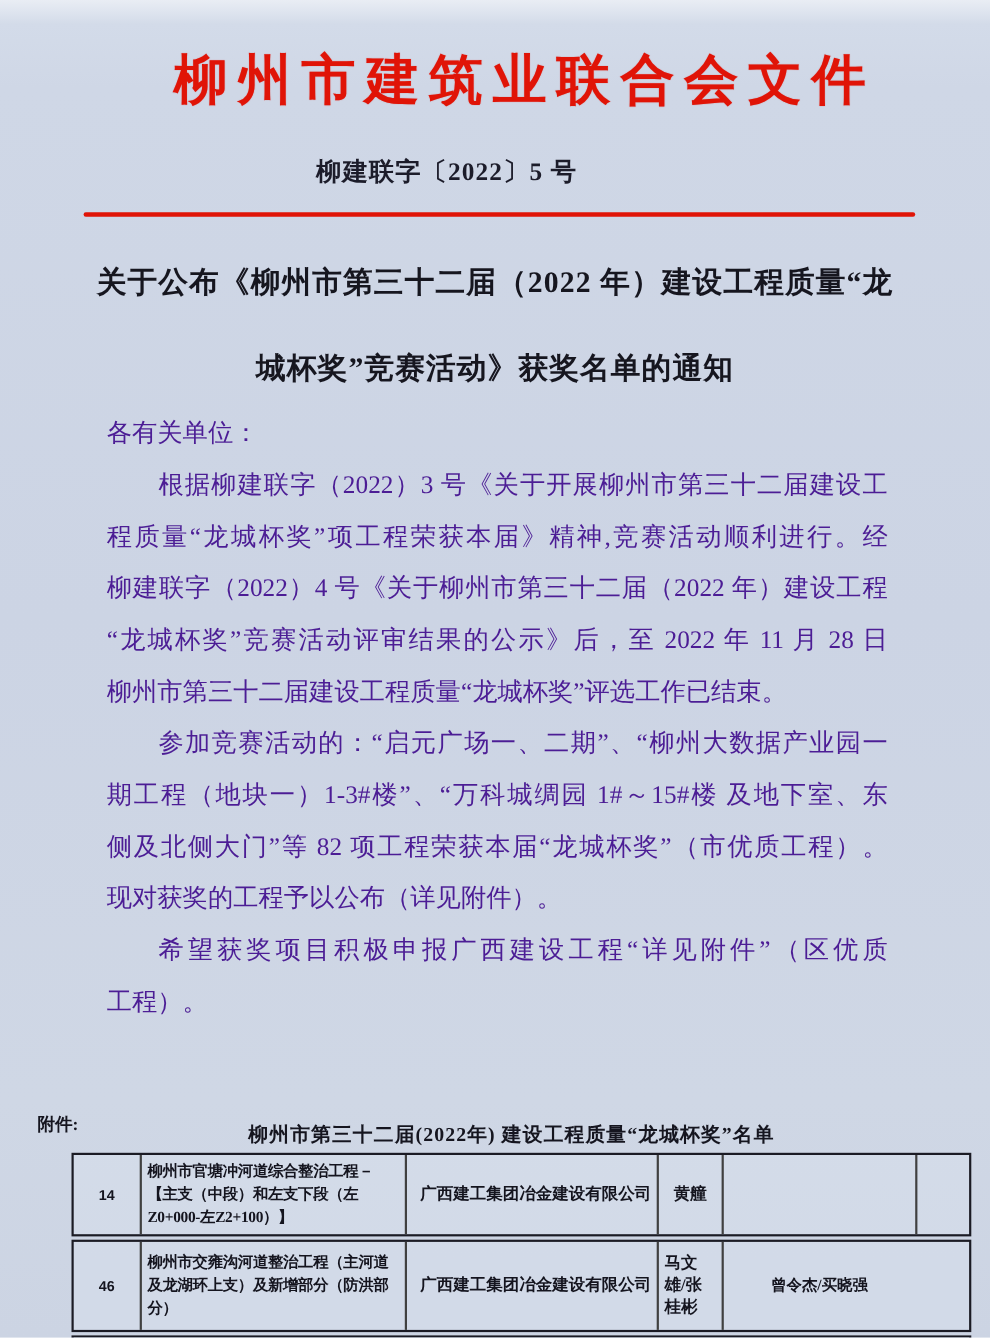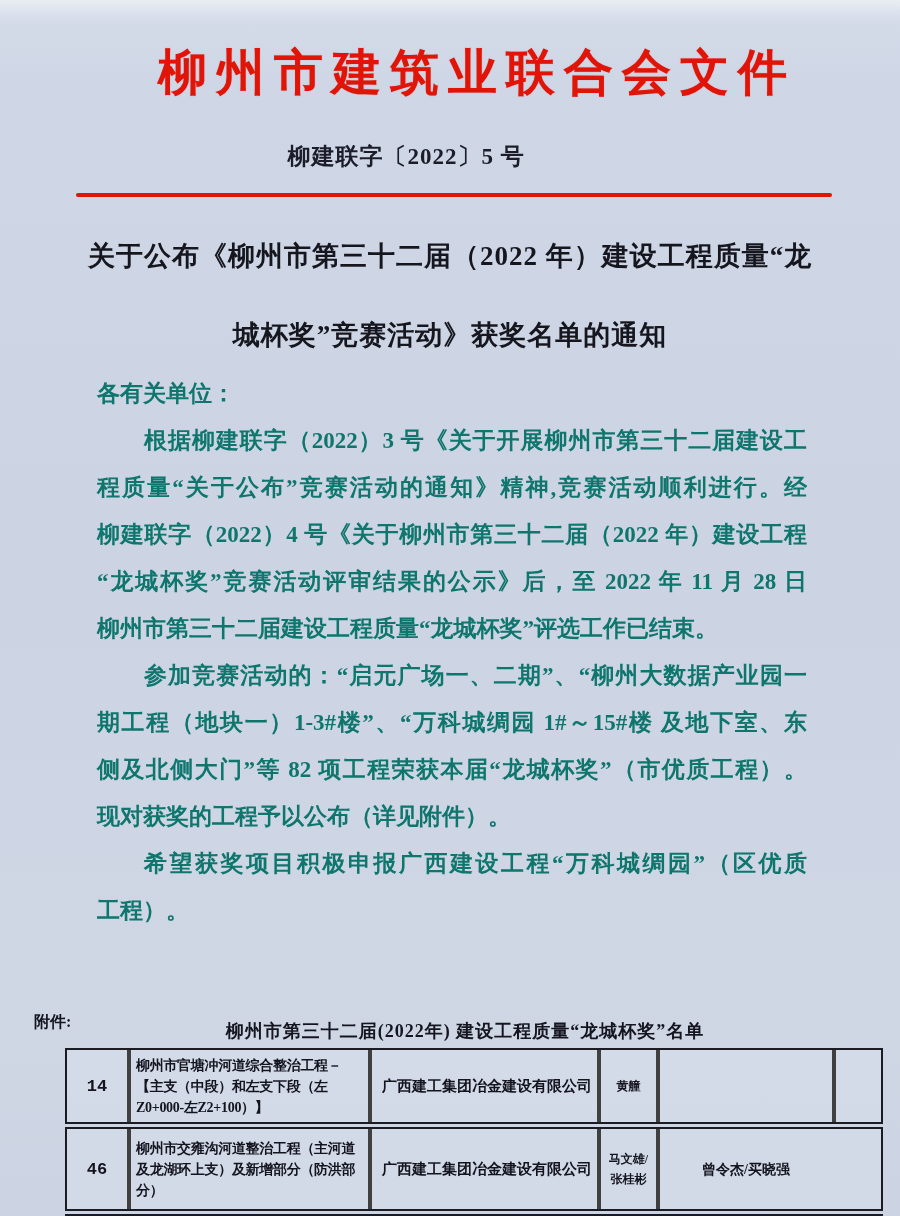--- a/index.html
+++ b/index.html
@@ -25,78 +25,78 @@
   .red-rule{
     top:193px;left:76px;width:756px;height:4px;background:#e01407;border-radius:2px;
   }
   
   .notice-title{left:0;width:900px;text-align:center;font-size:27px;font-weight:bold;color:#16161f;letter-spacing:1px;white-space:nowrap;}
   .nt1{top:238px;}
   .nt2{top:287px;margin-top:30px;}
   
   .body-block{top:370px;left:97px;width:710px;}
   .bline{
-    height:47px;line-height:47px;font-size:23px;font-weight:700;
-    color:#0f766e;white-space:nowrap;
+    height:47px;line-height:47px;font-size:23px;font-weight:400;
+    color:#4c1d95;white-space:nowrap;
   }
   .bline.fill{text-align:justify;text-align-last:justify;}
   .bline.ind{padding-left:47px;}
   .bline.ind.fill{text-align-last:justify;}
   
   .attach-label{top:1012px;left:34px;font-size:16px;font-weight:bold;color:#15151f;}
   .attach-title{top:1004px;left:70px;width:790px;text-align:center;font-size:18px;font-weight:bold;color:#15151f;letter-spacing:1px;white-space:nowrap;margin-top:15px;}
   
   .award-table{top:1048px;left:65px;width:818px;}
   .trow{
     display:grid;
     grid-template-columns:60px 241px 229px 59px 176px 1fr;
     border:2px solid #1b1b24;
     background:rgba(222,229,240,.35);
     margin-bottom:3px;
   }
   .tcell{
-    border-left:4px solid #404040;
+    border-left:2px solid #404040;
     padding:3px 5px;
     display:flex;flex-direction:column;justify-content:center;
     font-weight:bold;color:#14141e;
     overflow:hidden;
   }
   .tcell:first-child{border-left:none;}
-  .c-num{align-items:center;font-size:17px;font-family:Liberation Mono, monospace;}
+  .c-num{align-items:center;font-size:13px;font-family:Liberation Sans, sans-serif;}
   .c-project{font-size:14px;line-height:21px;letter-spacing:-0.3px;text-align:left;}
   .c-company{font-size:15px;line-height:20px;text-align:right;padding-left:7px;}
-  .c-names{align-items:center;text-align:center;font-size:12px;line-height:20px;}
+  .c-names{align-items:center;text-align:left;font-size:15px;line-height:20px;}
   .c-supervision{font-size:14.5px;line-height:19px;text-align:left;}
   .c-names2{align-items:center;text-align:center;font-size:14px;line-height:19px;}
   .row-14{height:72px;}
   .row-46{height:80px;}
   .row-partial{height:30px;}
 </style>
 </head>
 <body>
 
 <div class="abs org-title">柳州市建筑业联合会文件</div>
 <div class="abs doc-number">柳建联字〔2022〕5 号</div>
 <div class="abs red-rule"></div>
 
 <div class="abs notice-title nt1">关于公布《柳州市第三十二届（2022 年）建设工程质量“龙</div>
 <div class="abs notice-title nt2">城杯奖”竞赛活动》获奖名单的通知</div>
 
 <div class="abs body-block">
   <div class="bline">各有关单位：</div>
   <div class="bline ind fill">根据柳建联字（2022）3 号《关于开展柳州市第三十二届建设工</div>
-  <div class="bline fill">程质量“关于公布”竞赛活动的通知》精神,竞赛活动顺利进行。经</div>
+  <div class="bline fill">程质量“龙城杯奖”项工程荣获本届》精神,竞赛活动顺利进行。经</div>
   <div class="bline fill">柳建联字（2022）4 号《关于柳州市第三十二届（2022 年）建设工程</div>
   <div class="bline fill">“龙城杯奖”竞赛活动评审结果的公示》后，至 2022 年 11 月 28 日</div>
   <div class="bline">柳州市第三十二届建设工程质量“龙城杯奖”评选工作已结束。</div>
   <div class="bline ind fill">参加竞赛活动的：“启元广场一、二期”、“柳州大数据产业园一</div>
   <div class="bline fill">期工程（地块一）1-3#楼”、“万科城绸园 1#～15#楼 及地下室、东</div>
   <div class="bline fill">侧及北侧大门”等 82 项工程荣获本届“龙城杯奖”（市优质工程）。</div>
   <div class="bline">现对获奖的工程予以公布（详见附件）。</div>
-  <div class="bline ind fill">希望获奖项目积极申报广西建设工程“万科城绸园”（区优质</div>
+  <div class="bline ind fill">希望获奖项目积极申报广西建设工程“详见附件”（区优质</div>
   <div class="bline">工程）。</div>
 </div>
 
 <div class="abs attach-label">附件:</div>
 <div class="abs attach-title">柳州市第三十二届(2022年) 建设工程质量“龙城杯奖”名单</div>
 
 <div class="abs award-table">
 
   <div class="trow row-14">
     <div class="tcell c-num">14</div>

